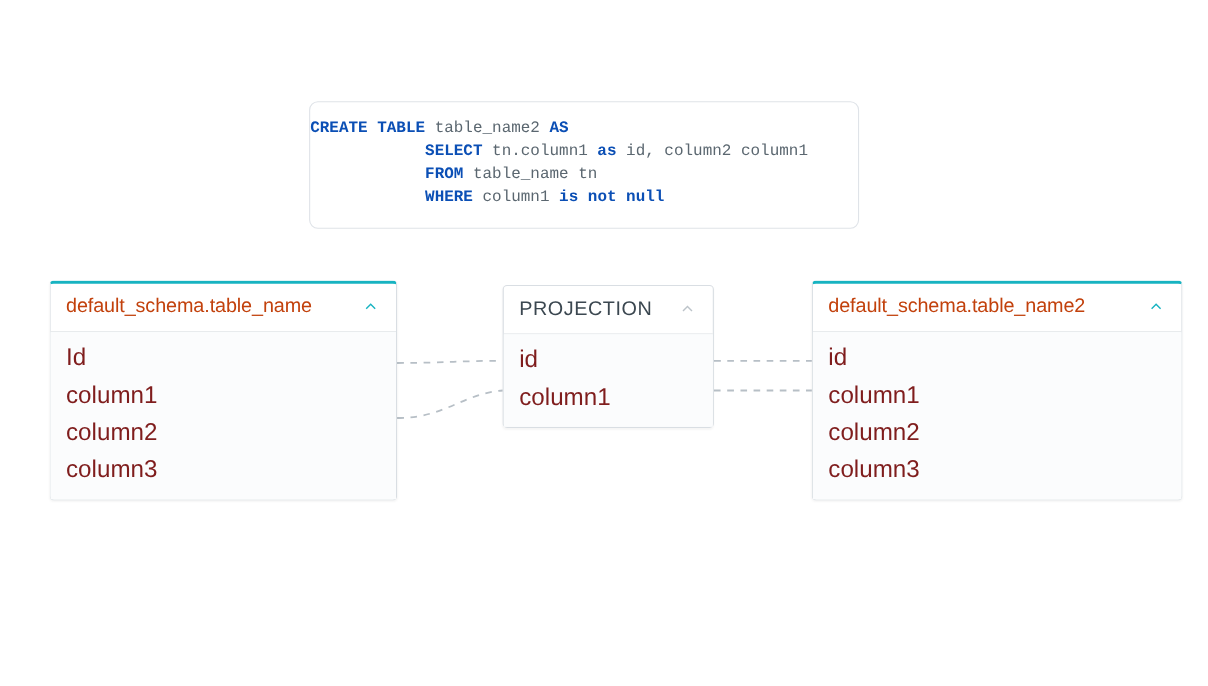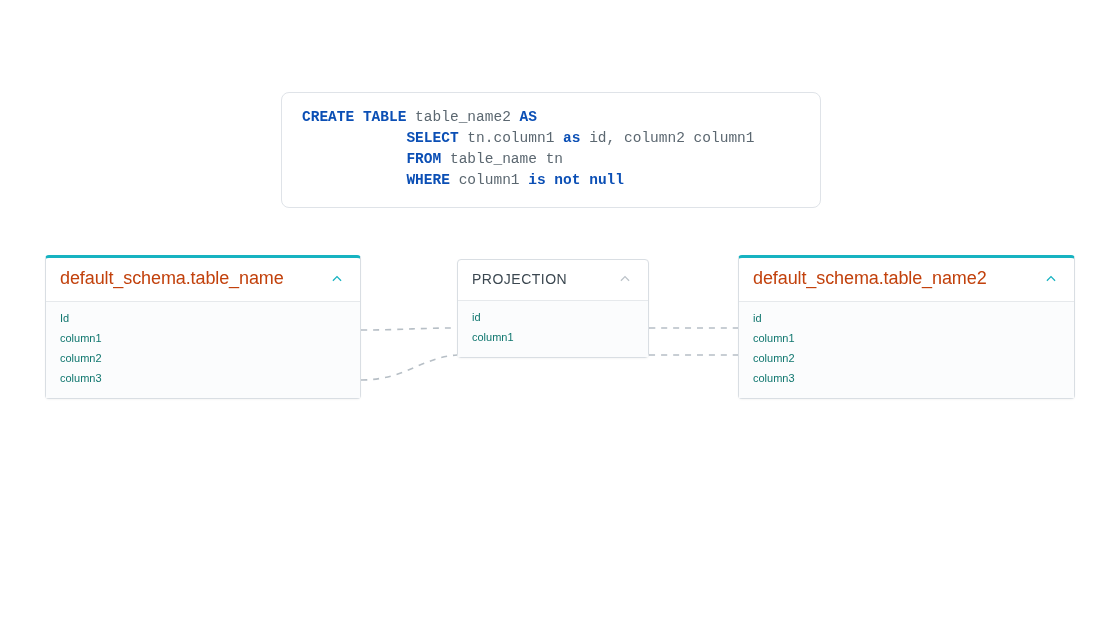--- a/index.html
+++ b/index.html
@@ -12,24 +12,24 @@
     font-family: -apple-system, BlinkMacSystemFont, "Segoe UI", Helvetica, Arial, sans-serif;
     position: relative;
     overflow: hidden;
   }
 
   
   .sql-panel {
     position: absolute;
     left: 281px;
     top: 92px;
-    width: 540px;
+    width: 500px;
     border: 1px solid #dfe3e8;
     border-radius: 8px;
-    padding: 14px 16px 16px 20px;
+    padding: 14px 16px 16px 0;
     background: #ffffff;
     font-family: "SFMono-Regular", Consolas, "Liberation Mono", Menlo, monospace;
     font-size: 14.5px;
     line-height: 1.45;
     color: #5b6770;
     white-space: pre;
   }
   .kw  { color: #0b4fb5; font-weight: 700; }
   .kw2 { color: #0b4fb5; font-weight: 700; }
 
@@ -49,42 +49,42 @@
     padding: 10px 14px 12px 14px;
     border-bottom: 1px solid #e6e9ec;
   }
   .node-title {
     font-size: 18px;
     color: #c2410c;
     font-weight: 400;
     letter-spacing: -0.1px;
   }
   .node-title.op {
-    font-size: 14px;
+    font-size: 18px;
     letter-spacing: 0.5px;
     color: #3b4750;
   }
   .chev {
     width: 18px;
     height: 18px;
     flex-shrink: 0;
     color: #17b3c1;
     display: inline-flex;
     align-items: center;
     justify-content: center;
   }
   .chev.muted { color: #bcc3c9; }
   .chev svg { width: 14px; height: 14px; stroke: currentColor; stroke-width: 2.2; fill: none; }
   .node-body {
     padding: 6px 14px 10px 14px;
     background: #fbfcfd;
   }
   .node-row {
-    font-size: 11px;
-    color: #0f766e;
+    font-size: 22px;
+    color: #7f1d1d;
     padding: 4px 0;
   }
 
   
   #node-left  { left: 45px;  top: 255px; width: 316px; }
   #node-mid   { left: 457px; top: 259px; width: 192px; }
   #node-right { left: 738px; top: 255px; width: 337px; }
 
   
   svg.connectors {

